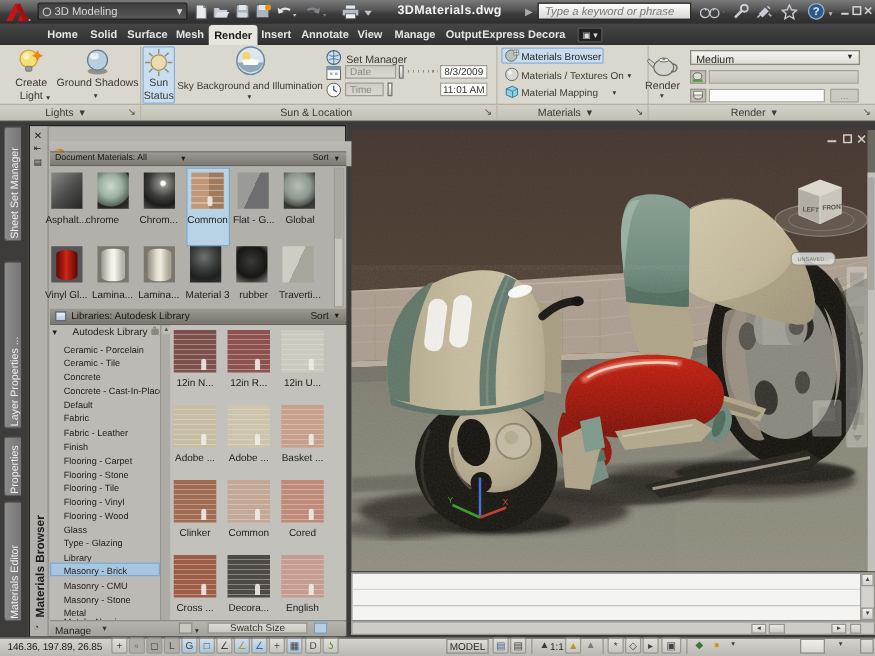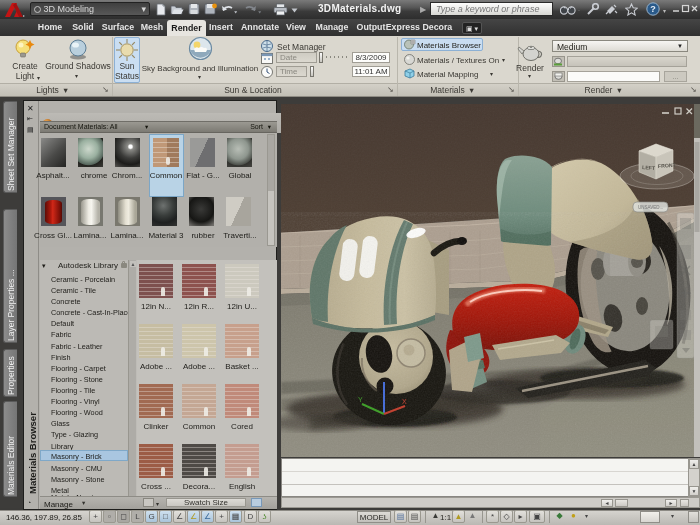--- a/index.html
+++ b/index.html
@@ -319,48 +319,54 @@
       <div class="sw" style="left:38px;top:5px;width:25px;height:29px;background:radial-gradient(circle at 42% 38%,#cdd8cc,#9ab0a0 40%,#56665c 68%,#23231f 72%,#3a3a36)"></div>
       <div class="sw" style="left:75px;top:5px;width:25px;height:29px;background:radial-gradient(circle at 62% 30%,#ffffff 6%,#8a8a86 12%,#3c3c3a 45%,#1c1c1a 70%,#575551)"></div>
       <div class="sw" style="left:109px;top:1px;width:35px;height:63px;background:#b9d3e6;border:1px solid #7ca6c6"></div>
       <div class="sw" style="left:113px;top:5px;width:26px;height:29px;background:linear-gradient(90deg,#c09877 54%,#a07a5c 54%);">
           <i style="position:absolute;left:0;top:0;width:100%;height:100%;background:repeating-linear-gradient(rgba(0,0,0,0) 0 4px,rgba(240,235,228,.4) 4px 5px)"></i>
           <b style="position:absolute;right:9px;bottom:2px;width:4px;height:8px;background:rgba(238,235,228,.9);border-radius:2px"></b>
         </div>
       <div class="sw" style="left:150px;top:5px;width:25px;height:29px;background:linear-gradient(115deg,#9a9a98 48%,#6e6e70 48%)"></div>
       <div class="sw" style="left:187px;top:5px;width:25px;height:29px;background:radial-gradient(circle at 45% 38%,#b8beb6,#8e968e 45%,#4e524c 70%,#33332f 74%,#44443f)"></div>
       <div class="swlbl" style="left:13px;top:38px">Asphalt...</div>
-      <div class="swlbl" style="left:54px;top:38px">chrome</div>
+      <div class="swlbl" style="left:42px;top:38px">chrome</div>
       <div class="swlbl" style="left:87px;top:38px">Chrom...</div>
       <div class="swlbl" style="left:126px;top:38px">Common</div>
       <div class="swlbl" style="left:163px;top:38px">Flat - G...</div>
       <div class="swlbl" style="left:200px;top:38px">Global</div>
 
       <div class="sw" style="left:1px;top:64px;width:25px;height:29px;background:#55555a">
           <i style="position:absolute;left:4px;top:3px;width:17px;height:24px;border-radius:45%/14%;background:linear-gradient(90deg,#5e0c06,#b01a0e 35%,#d02818 45%,#7e1008 85%,#540a05)"></i>
         </div>
       <div class="sw" style="left:38px;top:64px;width:25px;height:29px;background:#77776f">
           <i style="position:absolute;left:3px;top:2px;width:19px;height:26px;border-radius:45%/14%;background:linear-gradient(90deg,#9a988e,#eeece4 40%,#f6f5ef 55%,#b4b2a8 90%)"></i>
         </div>
       <div class="sw" style="left:75px;top:64px;width:25px;height:29px;background:#7a786e">
           <i style="position:absolute;left:3px;top:2px;width:19px;height:26px;border-radius:45%/14%;background:linear-gradient(90deg,#8e8c80,#e4e0d2 40%,#efece0 55%,#aaa798 90%)"></i>
         </div>
       <div class="sw" style="left:112px;top:64px;width:25px;height:29px;background:radial-gradient(circle at 45% 30%,#6e7270,#3a3e3c 40%,#1e2020 70%,#343432)"></div>
       <div class="sw" style="left:149px;top:64px;width:25px;height:29px;background:radial-gradient(circle at 48% 42%,#3a3a38,#161614 60%,#6e6c68 92%)"></div>
       <div class="sw" style="left:186px;top:64px;width:25px;height:29px;background:linear-gradient(115deg,#cfccc4 48%,#a8a59d 48%)"></div>
-      <div class="swlbl" style="left:13px;top:98px">Cross Gl...</div>
+      <div class="swlbl" style="left:13px;top:98px">Vinyl Gl...</div>
       <div class="swlbl" style="left:50px;top:98px">Lamina...</div>
       <div class="swlbl" style="left:87px;top:98px">Lamina...</div>
       <div class="swlbl" style="left:126px;top:98px">Material 3</div>
       <div class="swlbl" style="left:163px;top:98px">rubber</div>
       <div class="swlbl" style="left:200px;top:98px">Traverti...</div>
 
       <div style="position:absolute;right:2px;top:1px;width:8px;height:112px;background:#c6c4bf;border:1px solid #9a9891">
           <i style="position:absolute;left:0px;top:0px;width:6px;height:56px;background:#a9a7a2"></i>
         </div>
+    </div>
+    <div class="abs" id="plibhdr">
+      <span style="position:absolute;left:4px;top:2px;width:9px;height:8px;background:linear-gradient(#eef2f6,#b8c8dc);border:1px solid #5a6a80"></span>
+      <span style="position:absolute;left:17px;top:1px">Libraries: Autodesk Library</span>
+      <span style="position:absolute;right:14px;top:1px">Sort</span>
+      <span style="position:absolute;right:6px;top:1px;font-size:6.5px">▾</span>
     </div>
     <div class="abs" id="plibbody">
       <div class="abs" id="ptree">
         <div style="position:absolute;left:2px;top:2px;font-size:7px">▾</div>
         <div style="position:absolute;left:18px;top:1px;font-weight:normal;font-size:8px">Autodesk Library</div>
         <div style="position:absolute;left:81px;top:3px;width:6px;height:5px;background:#8a887f;border-radius:1px"></div>
           <div style="position:absolute;left:82px;top:1px;width:3px;height:3px;border:1px solid #8a887f;border-bottom:0;border-radius:2px 2px 0 0"></div>
         <div class="treeitem" style="top:15px">Ceramic - Porcelain</div>
 <div class="treeitem" style="top:26px">Ceramic - Tile</div>
 <div class="treeitem" style="top:37px">Concrete</div>

